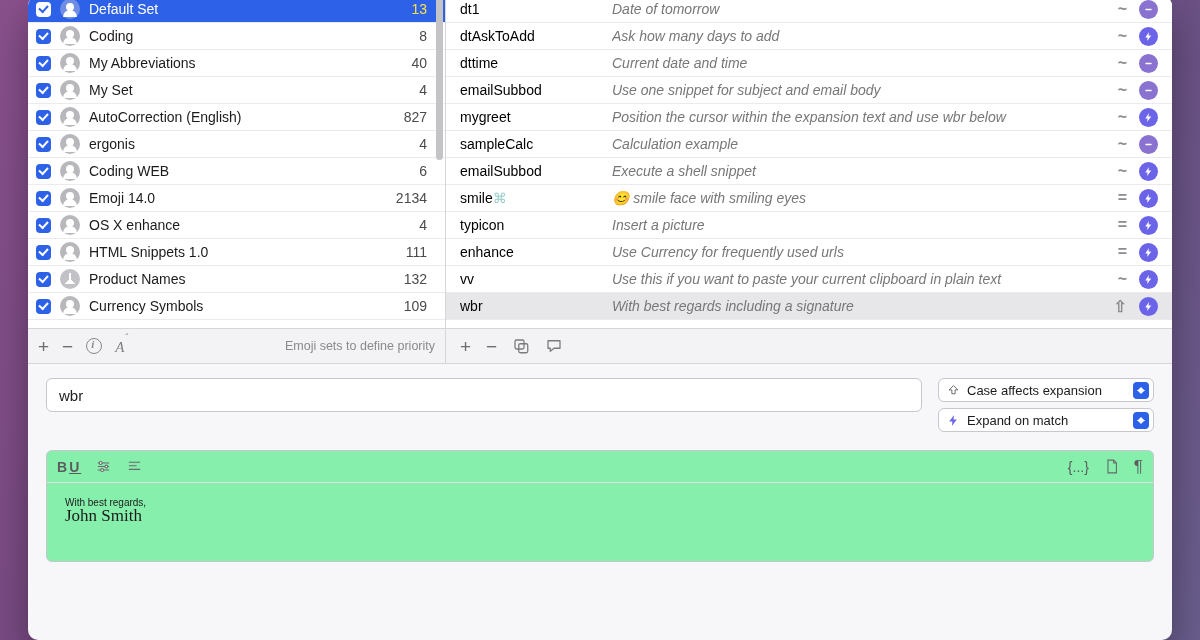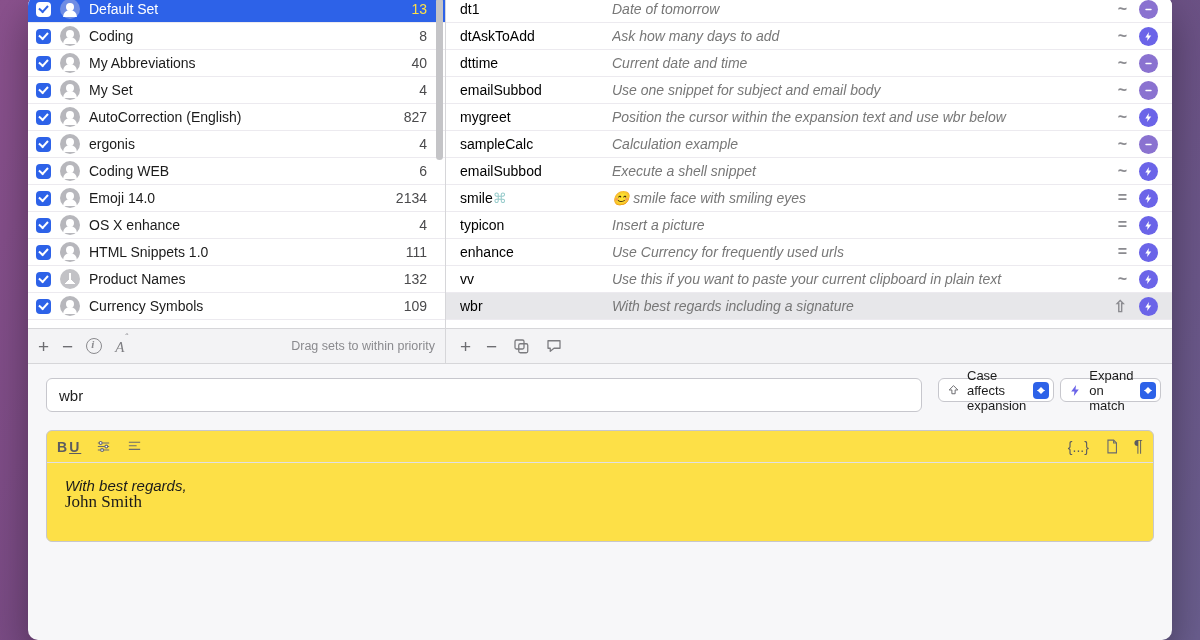--- a/index.html
+++ b/index.html
@@ -86,50 +86,50 @@
 
   
   .bottom{
     padding:14px 18px 0 18px;
   }
   .editrow{ display:flex; gap:16px; align-items:flex-start;}
   .abbrev-input{
     flex:1; height:34px; background:#fff; border:1px solid #c7c7cd; border-radius:6px; padding:0 12px;
     font-size:15px; color:#222;
   }
-  .pops{ width:216px; display:flex; flex-direction:row; gap:6px;}
+  .pops{ width:216px; display:flex; flex-direction:column; gap:6px;}
   .popup{
     height:24px; background:#fff; border:1px solid #c7c7cd; border-radius:6px;
     display:flex; align-items:center; padding:0 4px 0 8px; font-size:13px; gap:7px;
   }
   .popup .cap{ flex:1;}
   .popup .chev{
     width:16px;height:17px;border-radius:4px;background:#2d62e8;position:relative;flex:0 0 16px;
   }
   .popup .chev::before,.popup .chev::after{content:"";position:absolute;left:4px;width:0;height:0;border:4px solid transparent;}
   .popup .chev::before{top:1px;border-bottom-color:#fff;}
   .popup .chev::after{bottom:1px;border-top-color:#fff;}
   .shift-ico{width:13px;height:13px;fill:#6a6a6e;}
   .bolt-ico{width:13px;height:13px;fill:#6b64e8;}
 
   .editor-shell{
     margin-top:18px;
-    border:1px solid #c7c7cd; border-radius:6px; background:#fde047; overflow:hidden;
+    border:1px solid #c7c7cd; border-radius:6px; background:#86efac; overflow:hidden;
   }
   .editor-tb{
     height:32px;border-bottom:1px solid #e0e0e4;display:flex;align-items:center;padding:0 10px;gap:14px;color:#5c5c60;
   }
   .editor-tb .BU{ font-weight:700; letter-spacing:2px;}
   .editor-tb .BU u{text-decoration:underline;}
   .editor-tb .spacer{flex:1;}
   .editor-tb svg{width:17px;height:17px;fill:none;stroke:#6a6a6e;stroke-width:1.6;}
   .editor-body{
     padding:14px 18px 4px 18px; height:78px;
   }
-  .sig-line1{ font-style:italic; font-size:15px;}
+  .sig-line1{ font-size:10px;}
   .sig-line2{ font-family:"Brush Script MT","Segoe Script","Comic Sans MS",cursive; font-size:17px; margin-top:-2px;}
   .cmdglyph{color:#9cc;}
 </style>
 </head>
 <body>
 
 <div class="window">
   <div class="top">
 
     <div class="sidebar">
@@ -206,21 +206,21 @@
             <span class="setname">Currency Symbols</span>
             <span class="setcount">109</span>
           </div>
           <div class="scroll-track"></div>
         </div>
       <div class="side-footer">
         <span class="pm">+</span>
         <span class="pm">−</span>
         <span class="info"></span>
         <span class="aA">A<sup>̂</sup></span>
-        <span class="hint">Drag sets to within priority</span>
+        <span class="hint">Emoji sets to define priority</span>
       </div>
     </div>
 
     <div class="snips">
       <div class="sniplist" id="sniplist">
           <div class="srow">
             <span class="abbr">dt1</span>
             <span class="desc">Date of tomorrow</span>
             <span class="tilde">~</span>
             <span class="badge purple">

